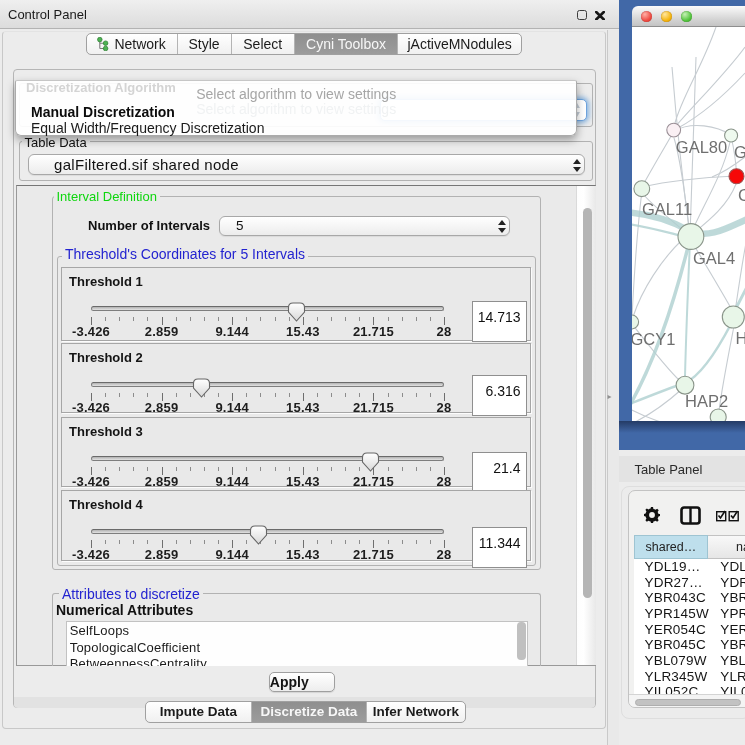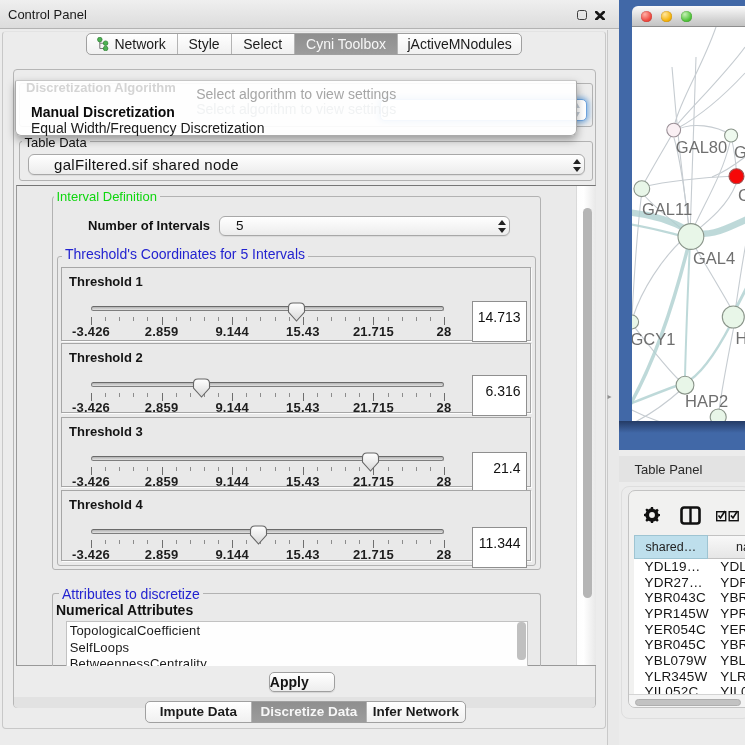--- a/index.html
+++ b/index.html
@@ -236,22 +236,22 @@
 <span class="ticklab" style="left:382.5px;top:56px">28</span>
 <svg class="thumb" style="left:187.0px;top:33.5px" width="19" height="20" viewBox="0 0 19 20">
         <path d="M1.5,5.5 Q1.5,1 6,1 L13,1 Q17.5,1 17.5,5.5 L17.5,10 L9.5,19 L1.5,10 Z" fill="url(#thg)" stroke="#666" stroke-width="1.1"></path>
       </svg>
 <div class="vfield" style="top:36px">11.344</div>
 </div>
 <div class="gbox" style="left:52px;top:593px;width:489.2px;height:73px;border-bottom:none;border-radius:3px 3px 0 0"></div>
 <span class="glabel" style="left:59px;top:586px;font-size:14px;color:#2323d0;background:#eaeaea">Attributes to discretize</span>
 <span class="abs" style="left:56px;top:602px;font-size:14px;font-weight:700">Numerical Attributes</span>
 <div id="attrlist">
+      <div>SelfLoops</div>
       <div>TopologicalCoefficient</div>
-      <div>SelfLoops</div>
       <div>BetweennessCentrality</div>
     </div>
 <div id="attrsb"></div>
 <div id="applybtn">Apply</div>
 <div class="seg" style="left:145px;top:700.5px;width:321px;height:22.5px;font-size:13.5px;font-weight:700">
       <div class="it" style="width:104.8px">Impute Data</div>
       <div class="it sel" style="width:115.1px">Discretize Data</div>
       <div class="it" style="flex:1">Infer Network</div>
     </div>
 <div id="rightpanel-border"></div>

